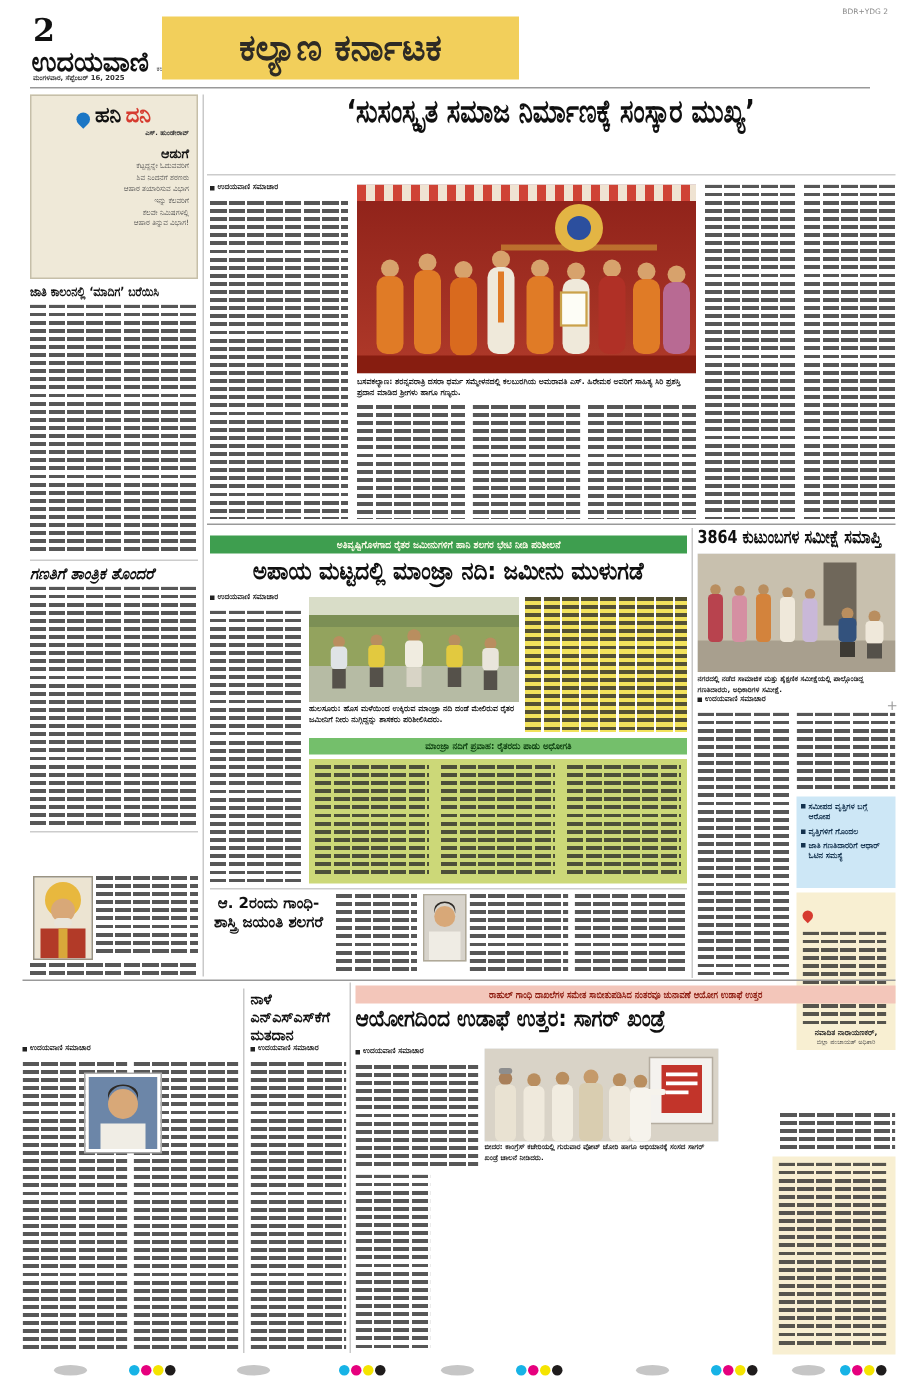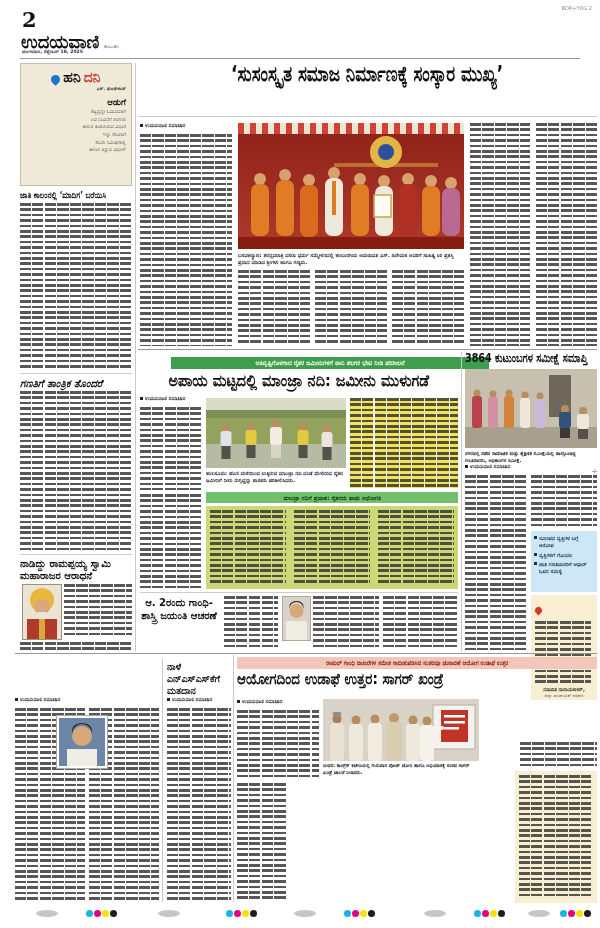--- a/index.html
+++ b/index.html
@@ -17,21 +17,21 @@
   .center{text-align:center;}
   .byline{font-size:5px;font-weight:bold;color:#222;display:flex;align-items:center;gap:2px;line-height:1;}
   .byline .sq{width:3px;height:3px;background:#222;display:inline-block;flex:0 0 auto;}
   .cap{font-size:5.2px;font-weight:bold;color:#1a1a1a;line-height:1.4;}
   .hrule{background:#aaa;height:1px;}
   .vrule{background:#c9c9c9;width:1px;}
   .ph{overflow:hidden;background:#ddd;}
   .ph svg{display:block;}
   .banner{display:flex;align-items:center;justify-content:center;}
   .section-banner{background:var(--banner-yellow);color:#2e2b25;font-weight:bold;font-size:24px;}
-  .green-strap{background:var(--green-banner);color:#fdfce8;font-weight:bold;font-size:6.5px;margin-left:31px;}
+  .green-strap{background:var(--green-banner);color:#fdfce8;font-weight:bold;font-size:6.5px;}
   .green-sub{background:var(--green-sub);color:#0a3c0d;font-weight:bold;font-size:6px;}
   .pink-strap{background:var(--pink-banner);color:#8c1a0e;font-weight:bold;font-size:6.5px;}
   .bluebox-head{background:var(--blue-header);color:#fff;font-weight:bold;font-size:7px;}
   .hani{background:var(--hani-cream);border:1px solid #c6bfa9;box-sizing:border-box;padding:6px 5px;}
   .hani .logo-row{display:flex;align-items:flex-end;gap:3px;justify-content:center;}
   .hani .nm{font-size:14px;font-weight:bold;line-height:1;}
   .hani .nm.red{color:var(--red-accent);}
   .drop{width:9px;height:9px;background:var(--drop-blue);border-radius:50% 50% 50% 0;transform:rotate(-45deg);display:inline-block;}
   .hani .auth{font-size:4.5px;font-weight:bold;text-align:right;color:#333;margin-top:2px;}
   .hani .ttl{font-size:8.5px;font-weight:bold;text-align:right;margin-top:6px;}
@@ -53,20 +53,21 @@
 
 <div class="page">
 
   <div class="abs" style="right:8px;top:5px;font-size:5px;color:#8a8a8a;">BDR+YDG 2</div>
   <div class="abs" style="left:22px;top:9px;font-family:'DejaVu Serif',serif;font-size:21px;font-weight:bold;line-height:1;">2</div>
   <div class="abs" style="left:21px;top:33px;line-height:1;">
     <span style="font-size:18px;font-weight:bold;">ಉದಯವಾಣಿ</span>
     <span style="font-size:4.5px;color:#333;">ಕಲಬುರಗಿ</span>
   </div>
   <div class="abs" style="left:22px;top:49px;font-size:4.6px;font-weight:bold;color:#333;">ಮಂಗಳವಾರ, ಸೆಪ್ಟೆಂಬರ್ 16, 2025</div>
+  <div class="abs banner section-banner" style="left:108px;top:11px;width:238px;height:42px;">ಕಲ್ಯಾಣ ಕರ್ನಾಟಕ</div>
   <div class="abs hrule" style="left:20px;top:58px;width:560px;background:#999;"></div>
 
   <div class="abs hani" style="left:20px;top:63px;width:112px;height:123px;">
     <div class="logo-row">
       <span class="drop"></span>
       <span class="nm">ಹನಿ</span>
       <span class="nm red">ದನಿ</span>
     </div>
     <div class="auth">ಎಸ್. ಹುಂಡೇರಾವ್</div>
     <div class="ttl">ಆಡುಗೆ</div>
@@ -160,21 +161,20 @@
   </div>
   <div class="abs tx" style="left:20px;top:203px;width:112px;height:167px;"></div>
   <div class="abs hrule" style="left:20px;top:373px;width:112px;background:#ccc;"></div>
 
   <div class="abs hl fitwrap" style="left:20px;top:377px;width:112px;font-size:10.5px;font-style:italic;">
     <span class="fit" style="transform:scaleX(.95);">ಗಣತಿಗೆ ತಾಂತ್ರಿಕ ತೊಂದರೆ</span>
   </div>
   <div class="abs tx" style="left:20px;top:391px;width:112px;height:160px;"></div>
   <div class="abs hrule" style="left:20px;top:554px;width:112px;background:#ccc;"></div>
 
-  <div class="abs hl" style="left:20px;top:558px;width:112px;font-size:10px;">ನಾಡಿದ್ದು ರಾಮಪ್ಪಯ್ಯ ಸ್ವಾಮಿ ಮಹಾರಾಜರ ಆರಾಧನೆ</div>
   <div class="abs ph" style="left:22px;top:584px;width:38px;height:54px;border:1px solid #9a9382;">
     <svg width="100%" height="100%" viewBox="0 0 38 54" preserveAspectRatio="none">
       <rect width="38" height="54" fill="#ece4d2"></rect>
       <circle cx="19" cy="15" r="12" fill="#e8b83e"></circle>
       <circle cx="19" cy="22" r="8" fill="#d8a878"></circle>
       <rect x="13" y="27" width="12" height="6" rx="3" fill="#e9e5da"></rect>
       <rect x="4" y="34" width="30" height="20" fill="#b23a28"></rect>
       <rect x="16" y="34" width="6" height="20" fill="#d9a73a"></rect>
     </svg>
   </div>
@@ -235,21 +235,21 @@
     <span class="fit c" style="transform:scaleX(.95);">ಮಾಂಜ್ರಾ ನದಿಗೆ ಪ್ರವಾಹ: ರೈತರದು ಪಾಡು ಅಧೋಗತಿ</span>
   </div>
   <div class="abs tx" style="left:140px;top:494px;width:62px;height:94px;"></div>
   <div class="abs" style="left:206px;top:506px;width:252px;height:83px;background:var(--green-box);">
     <div class="abs tx" style="left:4px;top:4px;width:76px;height:75px;"></div>
     <div class="abs tx" style="left:88px;top:4px;width:76px;height:75px;"></div>
     <div class="abs tx" style="left:172px;top:4px;width:76px;height:75px;"></div>
   </div>
   <div class="abs hrule" style="left:140px;top:592px;width:318px;background:#ccc;"></div>
 
-  <div class="abs hl center" style="left:140px;top:596px;width:78px;font-size:10px;line-height:1.3;">ಆ. 2ರಂದು ಗಾಂಧಿ-ಶಾಸ್ತ್ರಿ ಜಯಂತಿ ಆಚರಣೆ</div>
+  <div class="abs hl center" style="left:140px;top:596px;width:78px;font-size:10px;line-height:1.3;">ಆ. 2ರಂದು ಗಾಂಧಿ-ಶಾಸ್ತ್ರಿ ಜಯಂತಿ ಶಲಗರೆ</div>
   <div class="abs tx" style="left:224px;top:596px;width:54px;height:54px;"></div>
   <div class="abs ph" style="left:282px;top:596px;width:27px;height:43px;border:1px solid #b0a998;">
     <svg width="100%" height="100%" viewBox="0 0 27 43" preserveAspectRatio="none">
       <rect width="27" height="43" fill="#d7d3cb"></rect>
       <circle cx="13.5" cy="14" r="7" fill="#d8a878"></circle>
       <path d="M6.5 12 a7 7 0 0 1 14 0 l0 -3 a7 5 0 0 0 -14 0 z" fill="#2e2a26"></path>
       <rect x="3" y="24" width="21" height="19" fill="#efece4"></rect>
     </svg>
   </div>
   <div class="abs tx" style="left:313px;top:596px;width:66px;height:54px;"></div>

